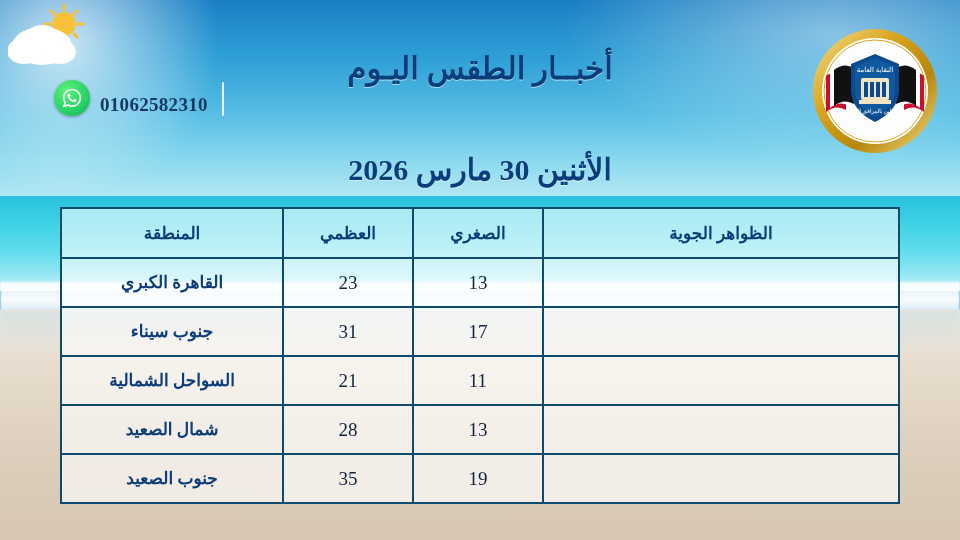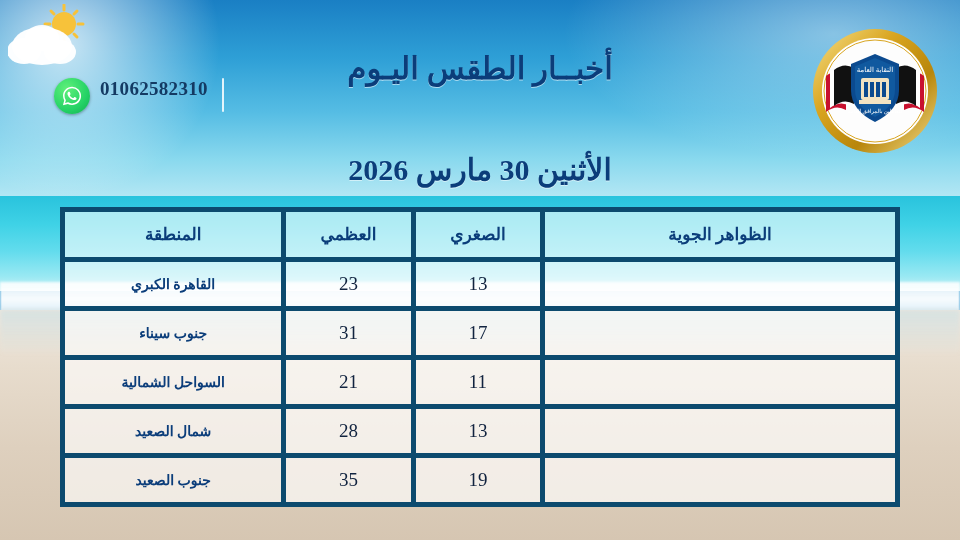--- a/index.html
+++ b/index.html
@@ -42,21 +42,21 @@
   }
   .cloud-haze {
     position:absolute; right:0; top:0; width:420px; height:170px;
     background: radial-gradient(ellipse at 70% 20%, rgba(255,255,255,0.45), rgba(255,255,255,0) 65%);
   }
 
   
   .logo-weather { position:absolute; left:8px; top:4px; width:98px; height:66px; z-index:3; }
   .contact-row {
     position:absolute; left:26px; top:78px; height:38px; z-index:3;
-    display:flex; align-items:flex-start; direction:ltr;padding-left:28px;
+    display:flex; align-items:flex-end; direction:ltr;padding-left:28px;
   }
   .wa-badge {
     width:36px;height:36px;border-radius:50%;
     background: radial-gradient(circle at 35% 30%, #5ff07a, #25d366 60%, #12ad4f 100%);
     display:flex;align-items:center;justify-content:center;
     box-shadow:0 1px 3px rgba(0,0,0,.35);
   }
   .phone-num {
     margin-left:10px;
     font-family:"Liberation Serif", serif;
@@ -102,33 +102,33 @@
   
   .table-wrap {
     position:absolute; left:60px; top:207px; width:840px; z-index:5;
   }
   table.weather {
     width:100%; border-collapse:collapse;
     background: rgba(255,255,255,0.42);
     table-layout: fixed;
   }
   table.weather th, table.weather td {
-    border:5px solid #0c4a6e;
+    border:2px solid #0c4a6e;
     height:49px;
     text-align:center; vertical-align:middle;
   }
   table.weather thead th {
     background: rgba(255,255,255,0.30);
     color:#0b3d7a;
     font-family:"Liberation Serif", serif;
     font-size:17px; font-weight:700;
     height:50px;
   }
   td.region {
-    color:#0b3d7a; font-weight:700; font-size:14px;
+    color:#0b3d7a; font-weight:700; font-size:17px;
     font-family:"Liberation Serif", serif;
     background: rgba(255,255,255,0.33);
   }
   td.num {
     color:#11233f; font-weight:400; font-size:19px;
     font-family:"Liberation Serif", serif;
     background: rgba(255,255,255,0.40);
   }
   td.phen { background: rgba(255,255,255,0.40); }
   col.c-phen { width:42.5%; }

